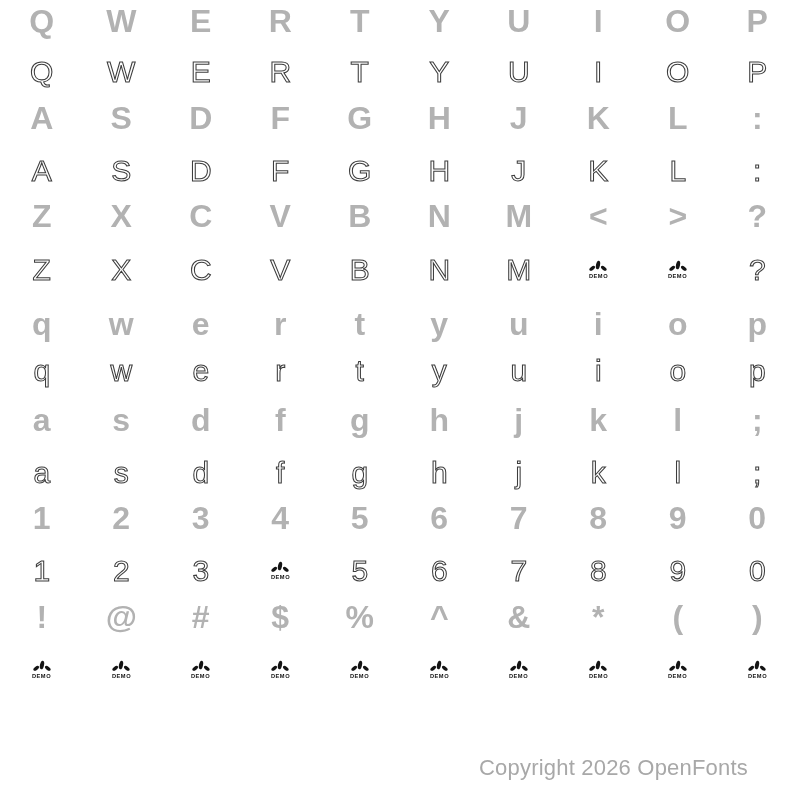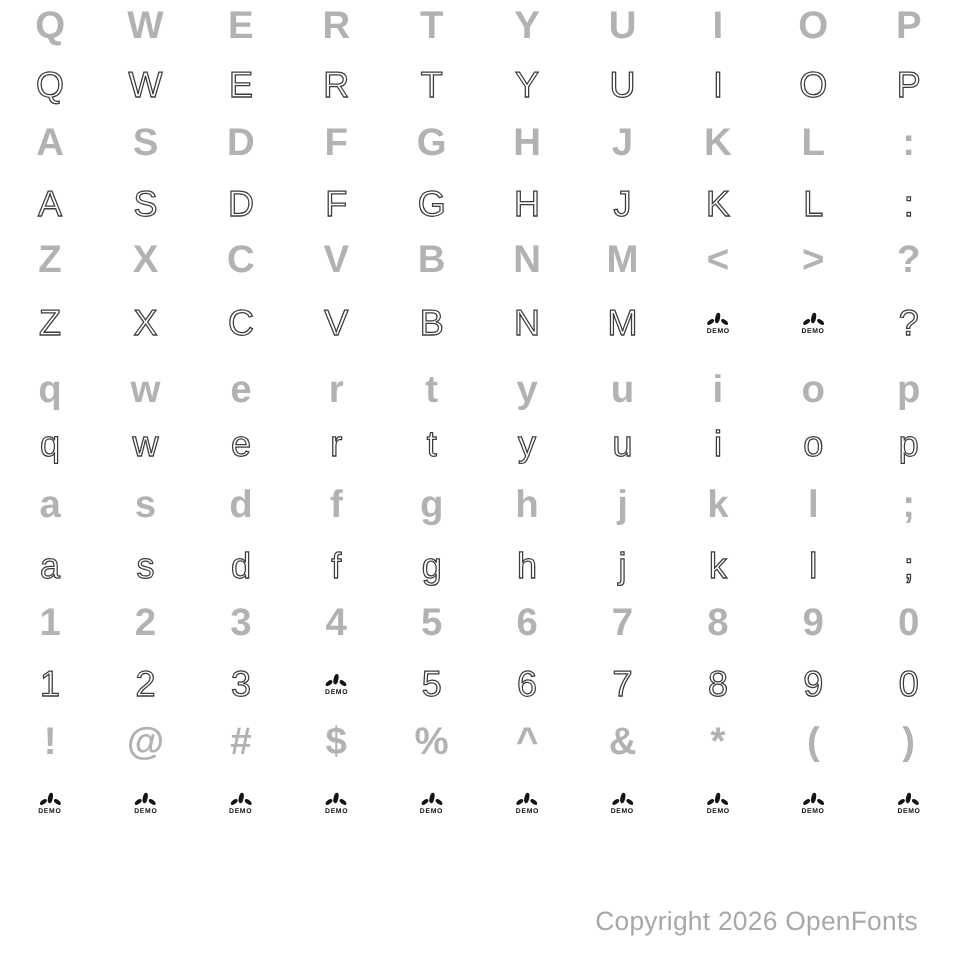--- a/index.html
+++ b/index.html
@@ -59,21 +59,21 @@
     line-height:1;
     letter-spacing:1px;
     color:var(--ph-black);
     transform:scale(0.52);
     transform-origin:50% 0;
     height:7px;
     white-space:nowrap;
   }
   .copyright{
     position:absolute;
-    left:496px;
+    left:479px;
     top:755px;
     font-size:22px;
     letter-spacing:0.2px;
     color:var(--footer-gray);
   }
 </style>
 </head>
 <body>
 
 <div class="specimen">

